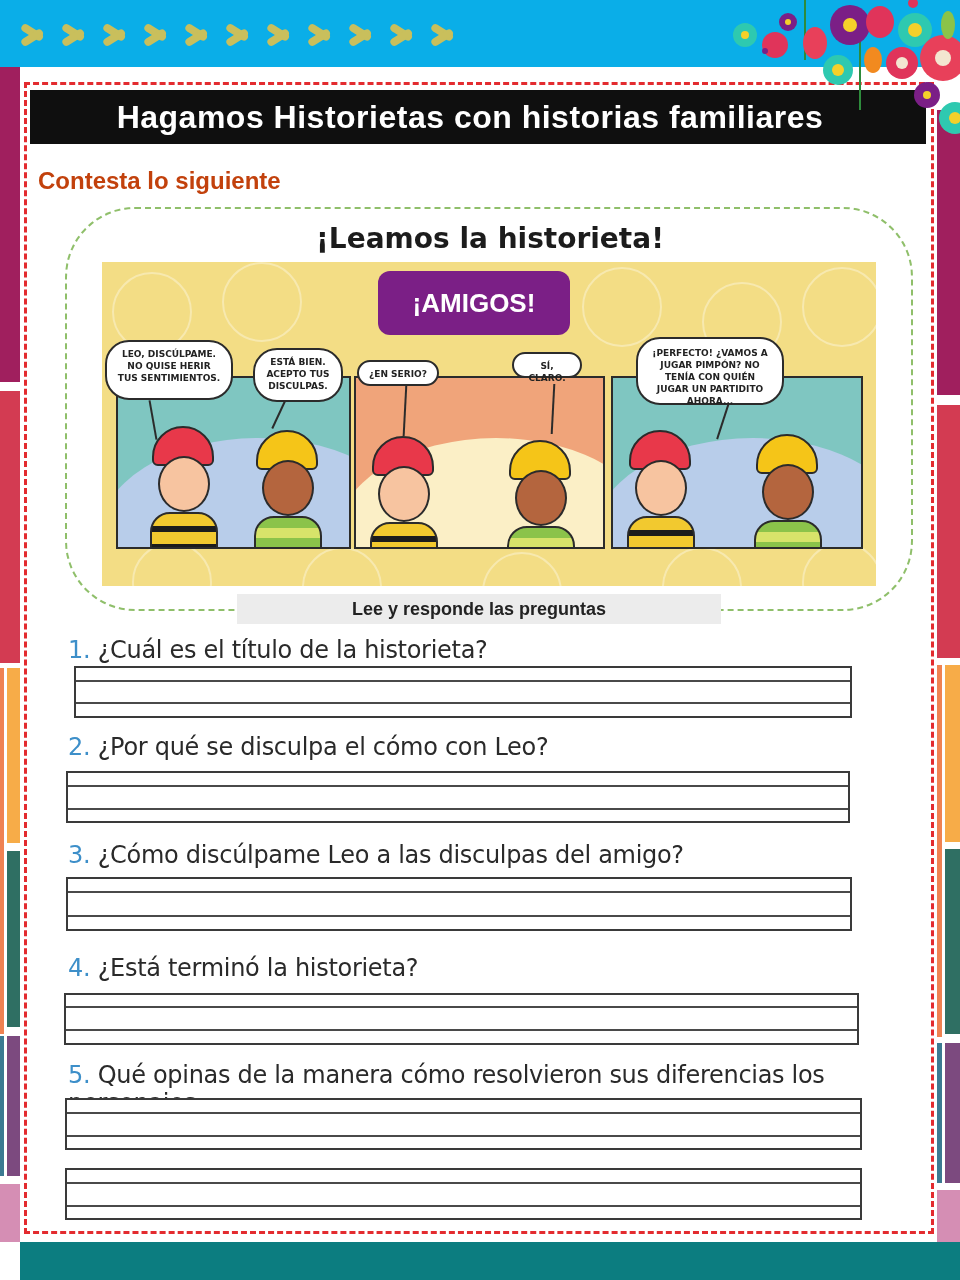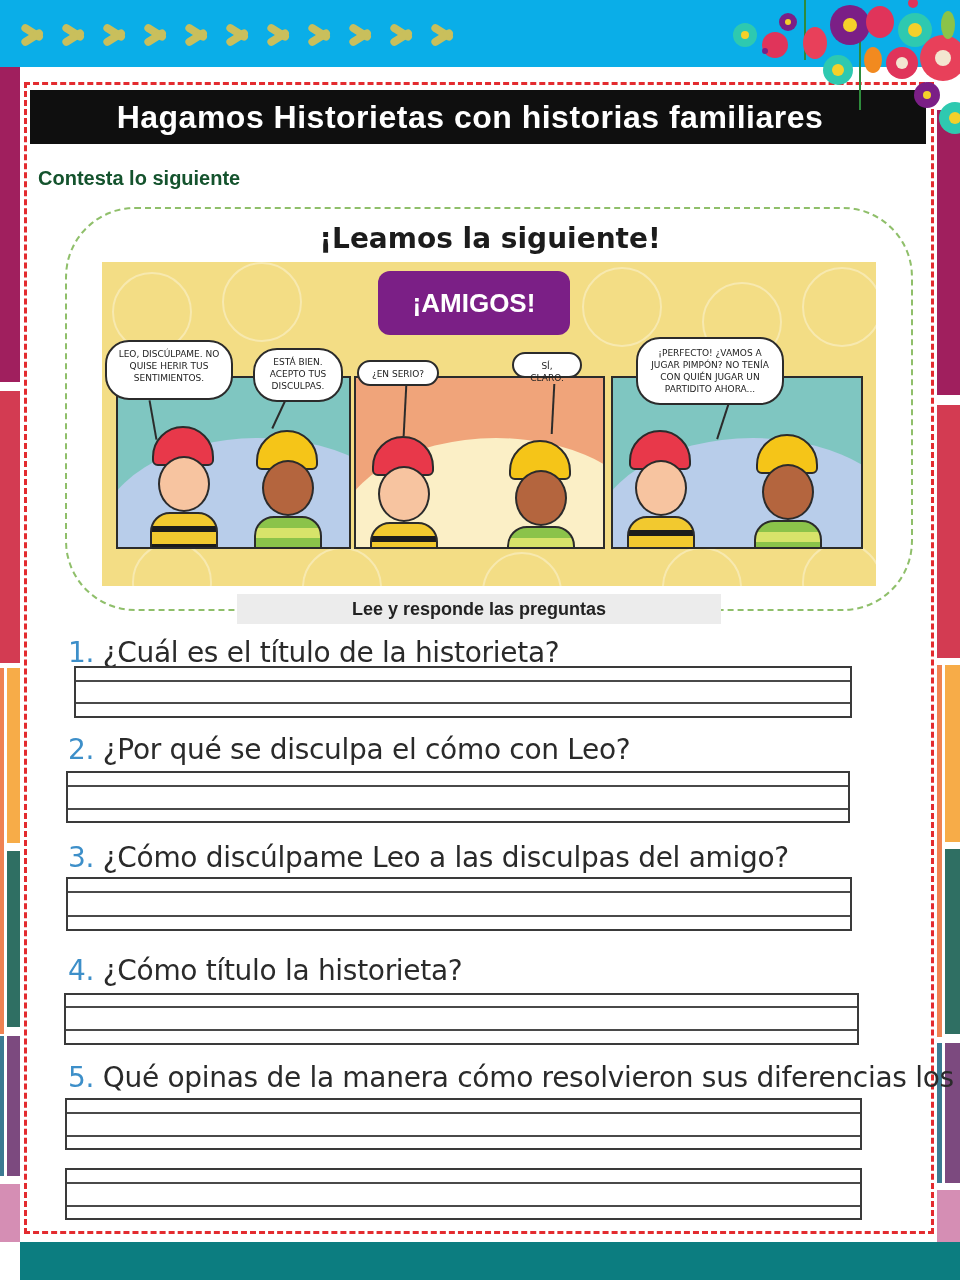--- a/index.html
+++ b/index.html
@@ -18,21 +18,21 @@
 
   
   .stripe { position: absolute; }
   .bottom-bar { position: absolute; left: 20px; top: 1242px; width: 940px; height: 38px; background: #0c7d80; }
 
   
   .frame { position: absolute; left: 24px; top: 82px; width: 910px; height: 1152px; border: 3px dashed #e32b2f; }
   .title-bar { position: absolute; left: 30px; top: 90px; width: 896px; height: 54px; background: #0f0f0f; }
   .title-text { position: absolute; left: 0; top: 0; width: 880px; height: 54px; line-height: 54px; text-align: center; color: #fff; font-weight: bold; font-size: 32px; letter-spacing: 0.5px; }
 
-  .subtitle { position: absolute; left: 38px; top: 167px; color: #14532d; font-weight: bold; font-size: 20px; }
+  .subtitle { position: absolute; left: 38px; top: 167px; color: #c2410c; font-weight: bold; font-size: 24px; }
 
   
   .comic-wrap { position: absolute; left: 65px; top: 207px; width: 848px; height: 404px; border: 2px dashed #8fbf6a; border-radius: 70px; }
   .comic-heading { position: absolute; left: 0; top: 222px; width: 960px; text-align: center; font-weight: bold; font-size: 28px; color: #1c1c1c; font-family: "DejaVu Sans", sans-serif; }
   .comic-heading span { margin-left: 20px; }
   .comic-bg { position: absolute; left: 102px; top: 262px; width: 774px; height: 324px; background: #f3dd85; overflow: hidden; }
   .comic-bg .circle { position: absolute; width: 80px; height: 80px; border-radius: 50%; border: 2px solid rgba(255,255,255,0.35); }
 
   .amigos { position: absolute; left: 378px; top: 271px; width: 192px; height: 64px; background: #7b1f86; border-radius: 12px; color: #fff; font-weight: bold; font-size: 26px; text-align: center; line-height: 64px; }
 
@@ -47,27 +47,27 @@
   .kid .cap { position: absolute; left: 8px; top: 0; width: 62px; height: 40px; border-radius: 32px 32px 6px 6px; border: 2px solid #2b2b2b; }
   .kid .face { position: absolute; left: 14px; top: 30px; width: 52px; height: 56px; border-radius: 50%; border: 2px solid #2b2b2b; }
   .kid .shirt { position: absolute; left: 6px; top: 86px; width: 68px; height: 50px; border-radius: 20px 20px 0 0; border: 2px solid #2b2b2b; }
   .leo .cap { background: #e8384a; }
   .leo .face { background: #f7c4a0; }
   .leo .shirt { background: repeating-linear-gradient(180deg, #f2c92f 0 12px, #1c1c1c 12px 18px); }
   .friend .cap { background: #f5c518; }
   .friend .face { background: #b4653e; }
   .friend .shirt { background: repeating-linear-gradient(180deg, #8bc34a 0 10px, #d7e36a 10px 20px); }
 
-  .bubble { position: absolute; background: #fff; border: 2px solid #2b2b2b; border-radius: 24px; font-family: "DejaVu Sans", sans-serif; font-weight: normal; font-size: 9px; line-height: 12px; color: #222; text-align: center; padding: 6px 10px; text-transform: uppercase; z-index: 3; }
+  .bubble { position: absolute; background: #fff; border: 2px solid #2b2b2b; border-radius: 24px; font-family: "DejaVu Sans", sans-serif; font-weight: bold; font-size: 9px; line-height: 12px; color: #222; text-align: center; padding: 6px 10px; text-transform: uppercase; z-index: 3; }
   .tail { position: absolute; width: 2px; background: #2b2b2b; z-index: 2; }
 
   .lee-bar { position: absolute; left: 237px; top: 594px; width: 484px; height: 30px; background: #ececec; text-align: center; line-height: 30px; font-weight: bold; font-size: 18px; color: #222; }
 
   
-  .question { position: absolute; left: 68px; font-size: 28px; color: #2a2a2a; font-family: "DejaVu Sans", sans-serif; letter-spacing: -0.3px; }
+  .question { position: absolute; left: 68px; font-size: 24px; color: #2a2a2a; font-family: "DejaVu Sans", sans-serif; letter-spacing: -0.3px; }
   .question .num { color: #3d8fc9; font-weight: normal; }
   .answer-box { position: absolute; border: 2px solid #3a3a3a; background: #fff; }
   .answer-box .line { position: absolute; left: 0; right: 0; height: 2px; background: #4a4a4a; }
 </style>
 </head>
 <body>
 
 <div class="top-banner">
   <div class="chevrons">
     <div class="chev"></div>
@@ -138,21 +138,21 @@
 
 <div class="frame"></div>
 
 <div class="title-bar">
   <div class="title-text">Hagamos Historietas con historias familiares</div>
 </div>
 
 <div class="subtitle">Contesta lo siguiente</div>
 
 <div class="comic-wrap"></div>
-<div class="comic-heading"><span>¡Leamos la siguiente!</span></div>
+<div class="comic-heading"><span>¡Leamos la historieta!</span></div>
 
 <div class="comic-bg">
   <div class="circle" style="left:10px;top:10px"></div>
   <div class="circle" style="left:120px;top:0px"></div>
   <div class="circle" style="left:480px;top:5px"></div>
   <div class="circle" style="left:600px;top:20px"></div>
   <div class="circle" style="left:700px;top:5px"></div>
   <div class="circle" style="left:30px;top:280px"></div>
   <div class="circle" style="left:200px;top:285px"></div>
   <div class="circle" style="left:380px;top:290px"></div>
@@ -228,21 +228,21 @@
   <div class="line" style="top:12px"></div>
     <div class="line" style="top:35px"></div>
 </div>
 
 <div class="question" style="top:841px"><span class="num">3.</span> <span>¿Cómo discúlpame Leo a las disculpas del amigo?</span></div>
 <div class="answer-box" style="left:66px;top:877px;width:786px;height:54px">
   <div class="line" style="top:12px"></div>
     <div class="line" style="top:36px"></div>
 </div>
 
-<div class="question" style="top:954px"><span class="num">4.</span> <span>¿Cómo título la historieta?</span></div>
+<div class="question" style="top:954px"><span class="num">4.</span> <span>¿Está terminó la historieta?</span></div>
 <div class="answer-box" style="left:64px;top:993px;width:795px;height:52px">
   <div class="line" style="top:11px"></div>
     <div class="line" style="top:34px"></div>
 </div>
 
 <div class="question" style="top:1061px"><span class="num">5.</span> <span>Qué opinas de la manera cómo resolvieron sus diferencias los personajes.</span></div>
 <div class="answer-box" style="left:65px;top:1098px;width:797px;height:52px">
   <div class="line" style="top:12px"></div>
     <div class="line" style="top:35px"></div>
 </div>

